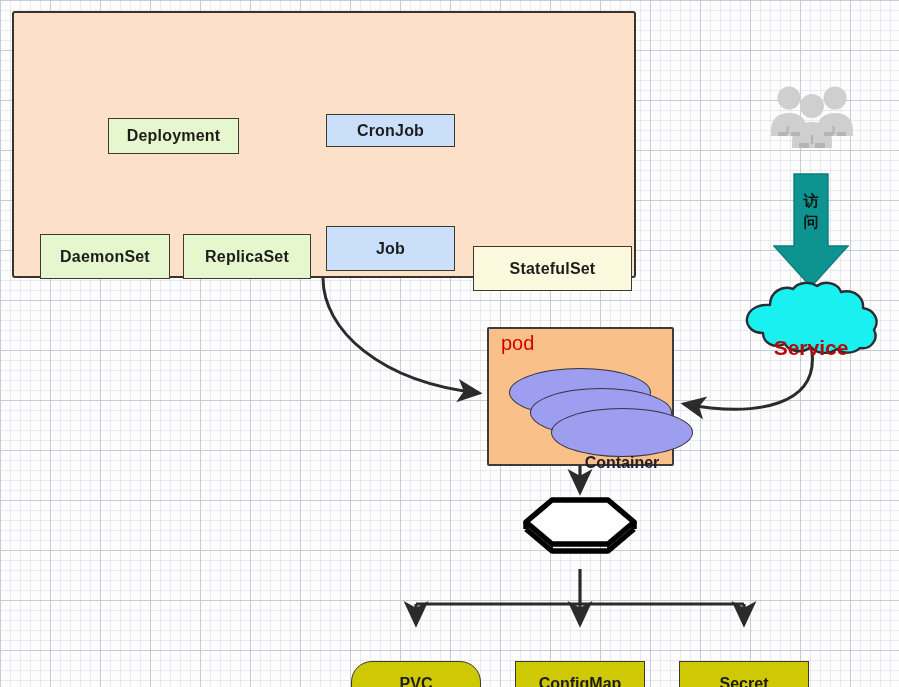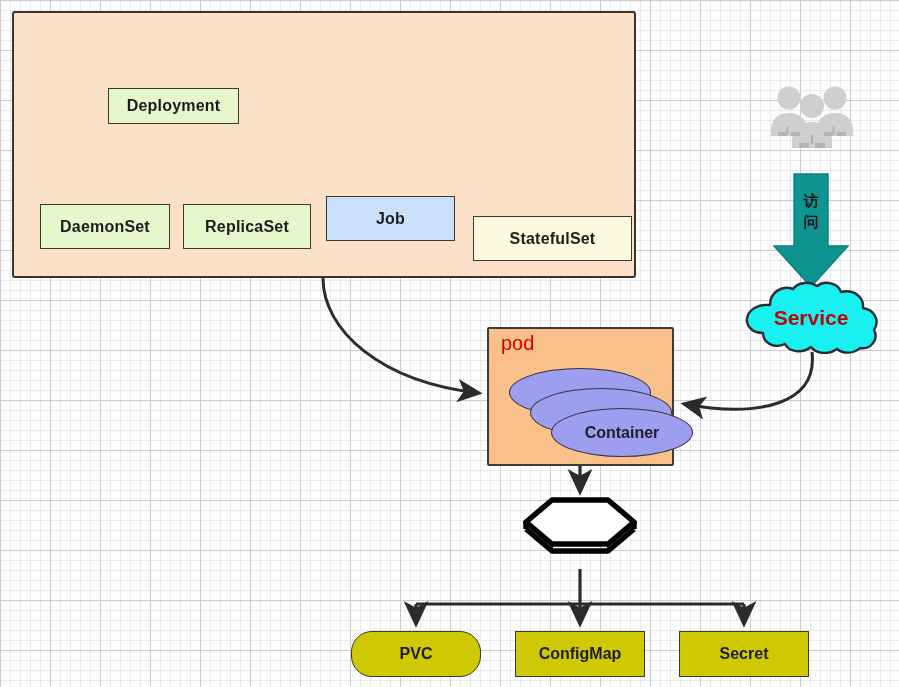--- a/index.html
+++ b/index.html
@@ -14,21 +14,21 @@
     background-color:#fdfdfd;
     background-image:
       linear-gradient(to right, rgba(200,205,215,0.40) 1px, transparent 1px),
       linear-gradient(to bottom, rgba(200,205,215,0.40) 1px, transparent 1px),
       linear-gradient(to right, rgba(175,182,196,0.72) 1px, transparent 1px),
       linear-gradient(to bottom, rgba(175,182,196,0.72) 1px, transparent 1px);
     background-size:10px 10px,10px 10px,50px 50px,50px 50px;
     background-position:0 0,0 0,0 0,0 0;
   }
   .abs{position:absolute;box-sizing:border-box;}
-  .ctr{display:flex;align-items:center;justify-content:center;text-align:center;}
+  .ctr{display:flex;align-items:center;justify-content:center;text-align:center;margin-top:30px;}
 
   
   #controller-panel{
     left:12px;top:11px;width:624px;height:267px;
     background:#fce0c8;border:2px solid #37332f;border-radius:3px;
   }
   #controller-title{
     left:53px;top:20px;
     color:#d60000;font-size:21px;font-weight:bold;letter-spacing:.2px;
     white-space:nowrap;
@@ -146,20 +146,21 @@
       <path d="M416,604 L744,604"></path>
       <path d="M416,604 L416,624" marker-end="url(#ah)"></path>
       <path d="M580,604 L580,624" marker-end="url(#ah)"></path>
       <path d="M744,604 L744,624" marker-end="url(#ah)"></path>
     </g>
   </svg>
 
   <div class="abs" id="controller-panel"></div>
 
   <div class="abs ctr node green" id="node-deployment">Deployment</div>
+  <div class="abs ctr node blue" id="node-cronjob">CronJob</div>
   <div class="abs ctr node green" id="node-daemonset">DaemonSet</div>
   <div class="abs ctr node green" id="node-replicaset">ReplicaSet</div>
   <div class="abs ctr node blue" id="node-job">Job</div>
   <div class="abs ctr node paleyellow" id="node-statefulset">StatefulSet</div>
 
   <svg class="abs" id="users-icon" viewBox="0 0 88 66" xmlns="http://www.w3.org/2000/svg">
     <g fill="#cfcfcf">
 
       <circle cx="21" cy="16" r="11.5"></circle>
       <path d="M3,49 C3,36 11,31 21,31 C31,31 39,36 39,49 L39,54 L3,54 Z"></path>

